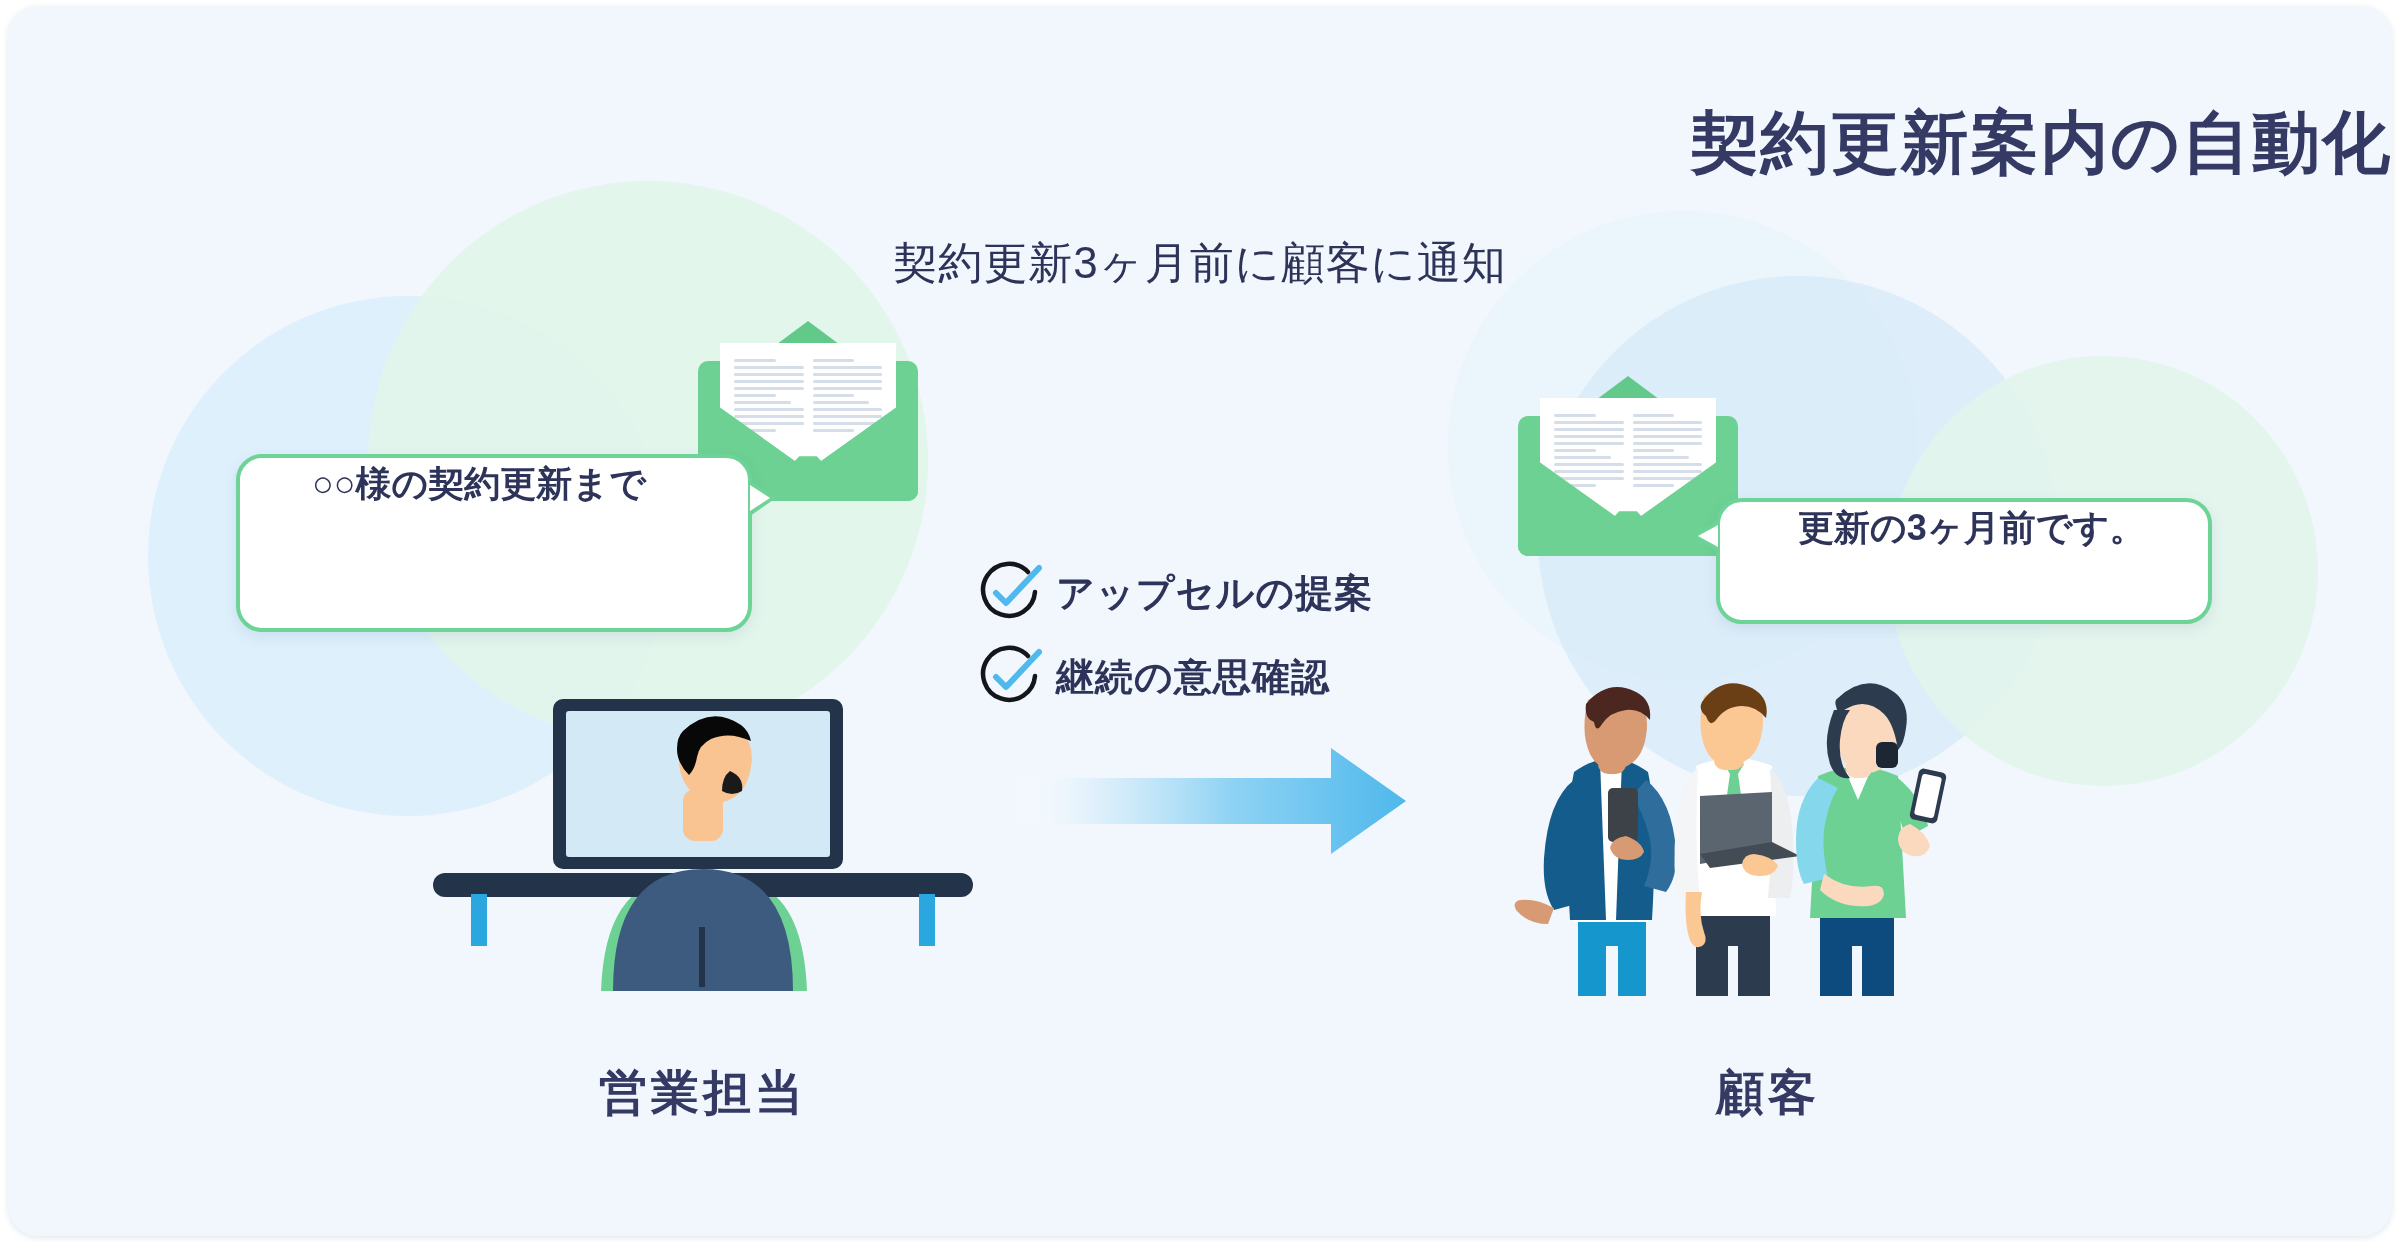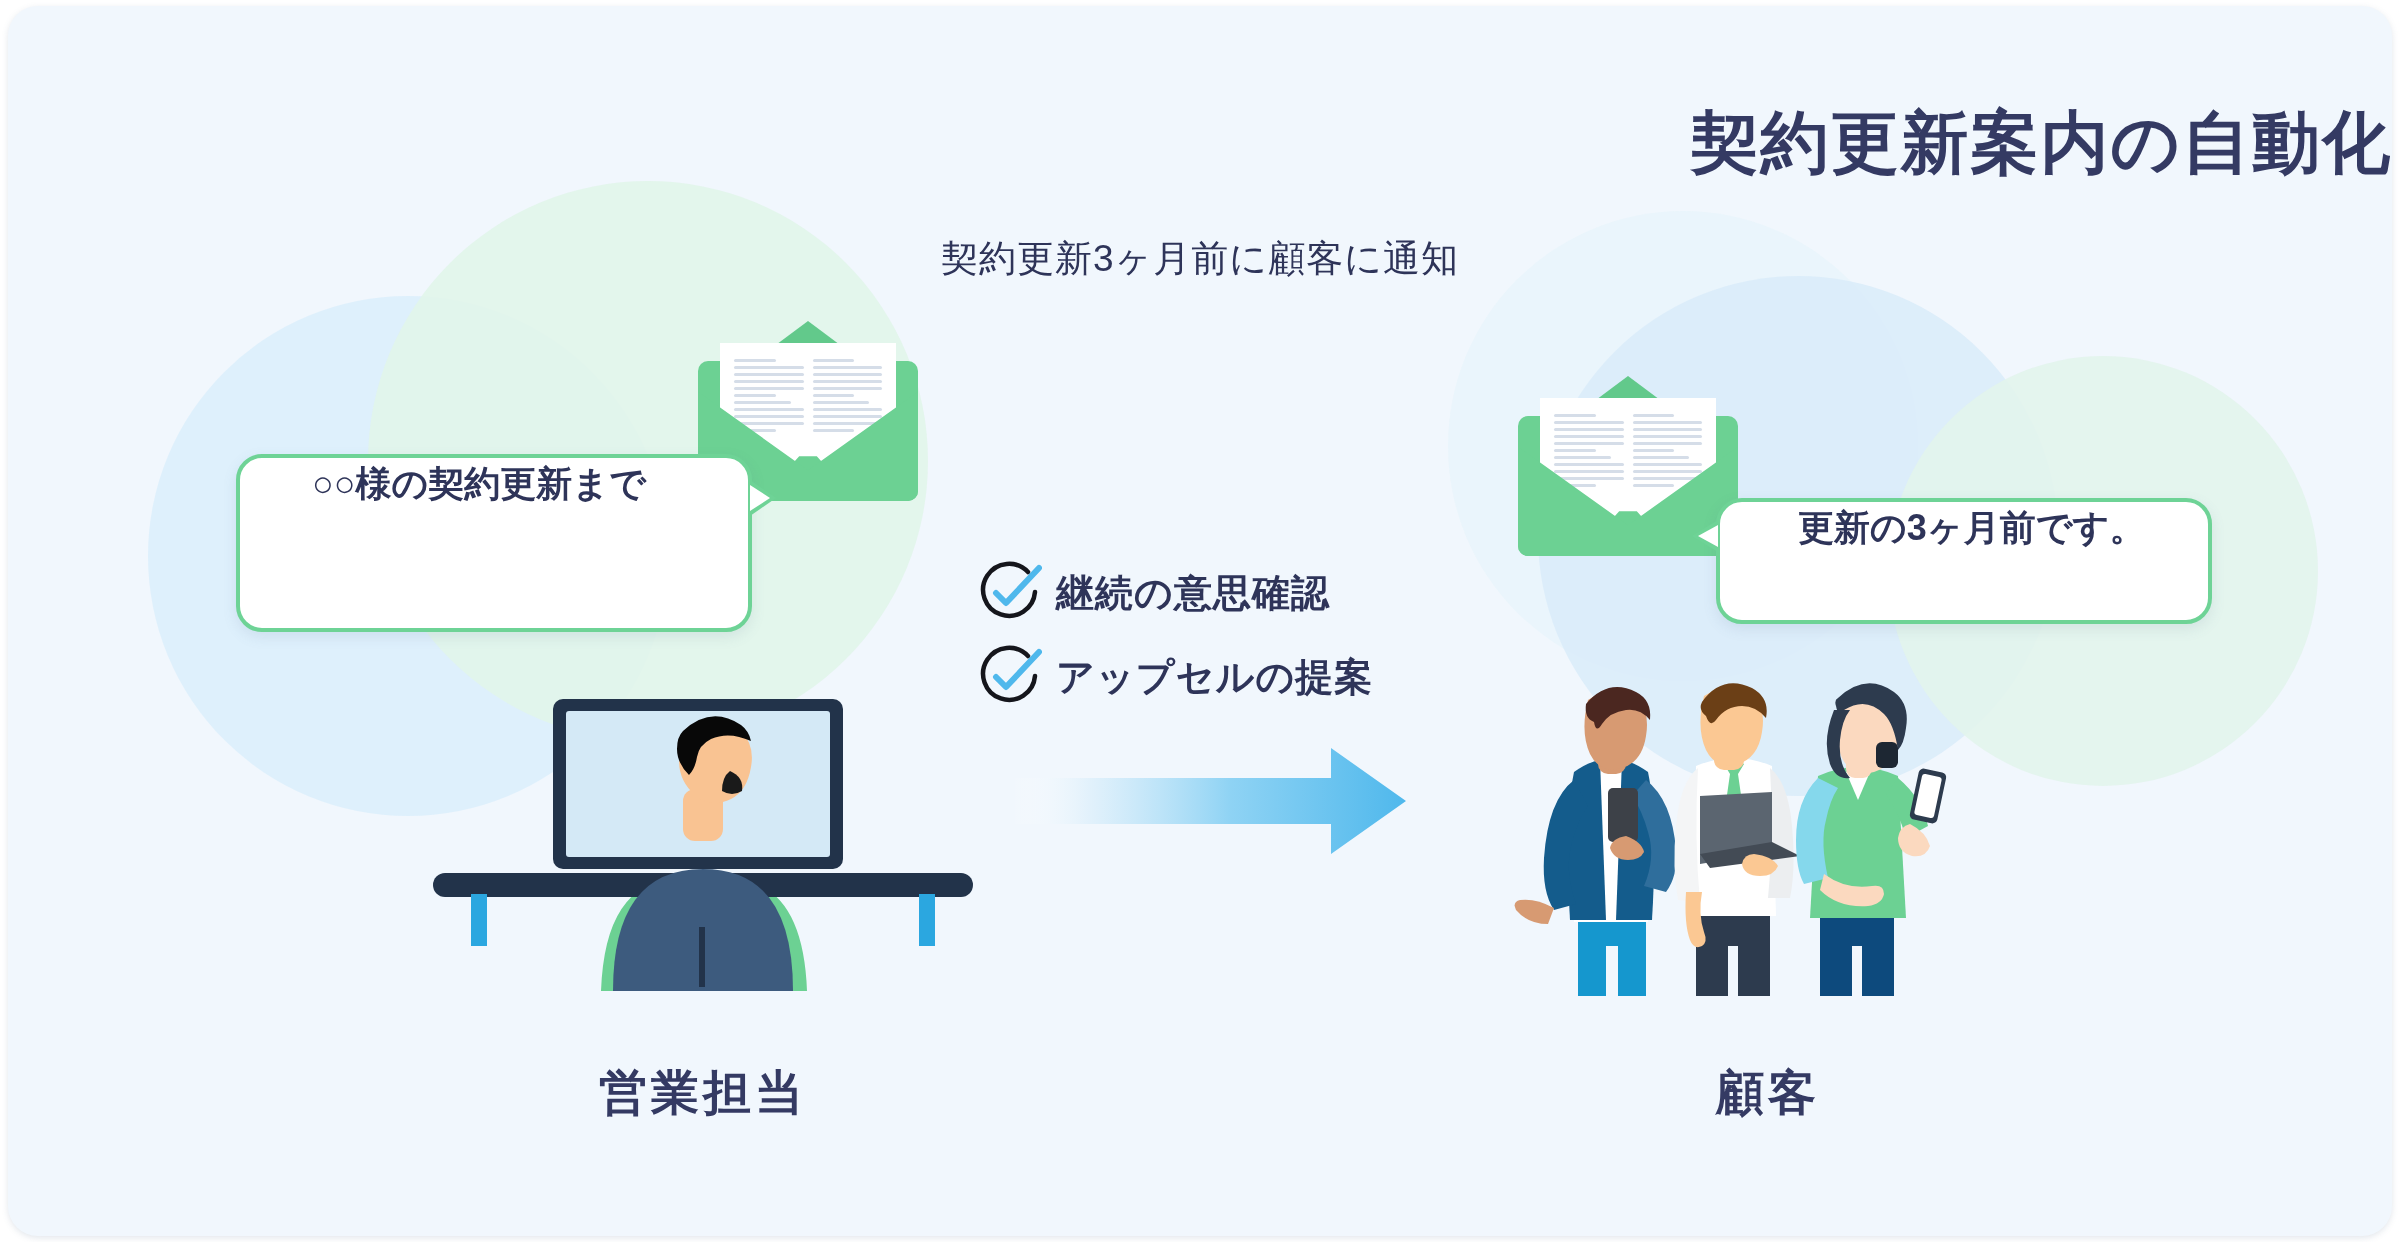--- a/index.html
+++ b/index.html
@@ -20,21 +20,21 @@
   .bgc-green-r {left:1880px; top:350px; width:430px; height:430px; background:#e2f4ec; opacity:.9;}
   .bgc-teal-tr {left:1440px; top:205px; width:470px; height:470px; background:#e7f4fb; opacity:.75;}
 
   
   .title{
     position:absolute; left:0; right:0; top:92px; text-align:right;
     font-size:68px; font-weight:700; letter-spacing:2px; color:#343a63;
   }
   .subtitle{
     position:absolute; left:0; right:0; top:228px; text-align:center;
-    font-size:37px; font-weight:500; letter-spacing:1px; color:#2e3459;
+    font-size:44px; font-weight:500; letter-spacing:1px; color:#2e3459;
   }
 
   
   .env{position:absolute;width:220px;height:180px;}
   .env .body{
     position:absolute;left:0;bottom:0;width:220px;height:140px;
     background:#6cd193;border-radius:10px;
   }
   .env .backflap{
     position:absolute;left:50%;top:0;transform:translateX(-50%);
@@ -214,30 +214,30 @@
   </div>
 
   <div class="checklist">
     <div class="check-row">
       <span class="ico">
         <svg viewBox="0 0 66 66" width="66" height="66">
           <path d="M52 12 A26 26 0 1 0 59 32" fill="none" stroke="#15161c" stroke-width="4.5" stroke-linecap="round"></path>
           <path d="M20 33 L30 43 L63 8" fill="none" stroke="#4fb8ec" stroke-width="6" stroke-linecap="round" stroke-linejoin="round"></path>
         </svg>
       </span>
-      <span class="lbl">継続の意思確認</span>
+      <span class="lbl">アップセルの提案</span>
     </div>
     <div class="check-row">
       <span class="ico">
         <svg viewBox="0 0 66 66" width="66" height="66">
           <path d="M52 12 A26 26 0 1 0 59 32" fill="none" stroke="#15161c" stroke-width="4.5" stroke-linecap="round"></path>
           <path d="M20 33 L30 43 L63 8" fill="none" stroke="#4fb8ec" stroke-width="6" stroke-linecap="round" stroke-linejoin="round"></path>
         </svg>
       </span>
-      <span class="lbl">アップセルの提案</span>
+      <span class="lbl">継続の意思確認</span>
     </div>
   </div>
 
   <svg id="flow-arrow" viewBox="0 0 395 120">
     <defs>
       <linearGradient id="agrad" x1="0" y1="0" x2="1" y2="0">
         <stop offset="0%" stop-color="#ffffff" stop-opacity="0.05"></stop>
         <stop offset="18%" stop-color="#dff0fb" stop-opacity="0.75"></stop>
         <stop offset="55%" stop-color="#8fd3f4"></stop>
         <stop offset="100%" stop-color="#4fb8ec"></stop>

